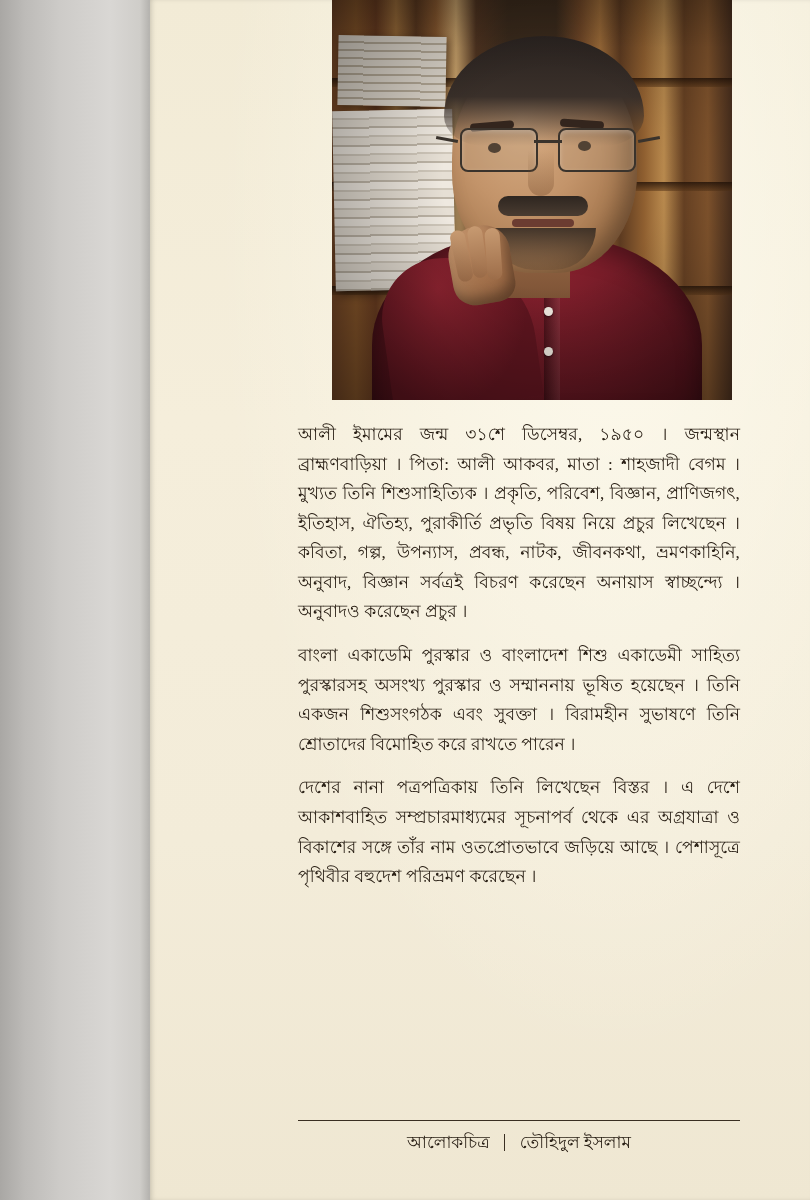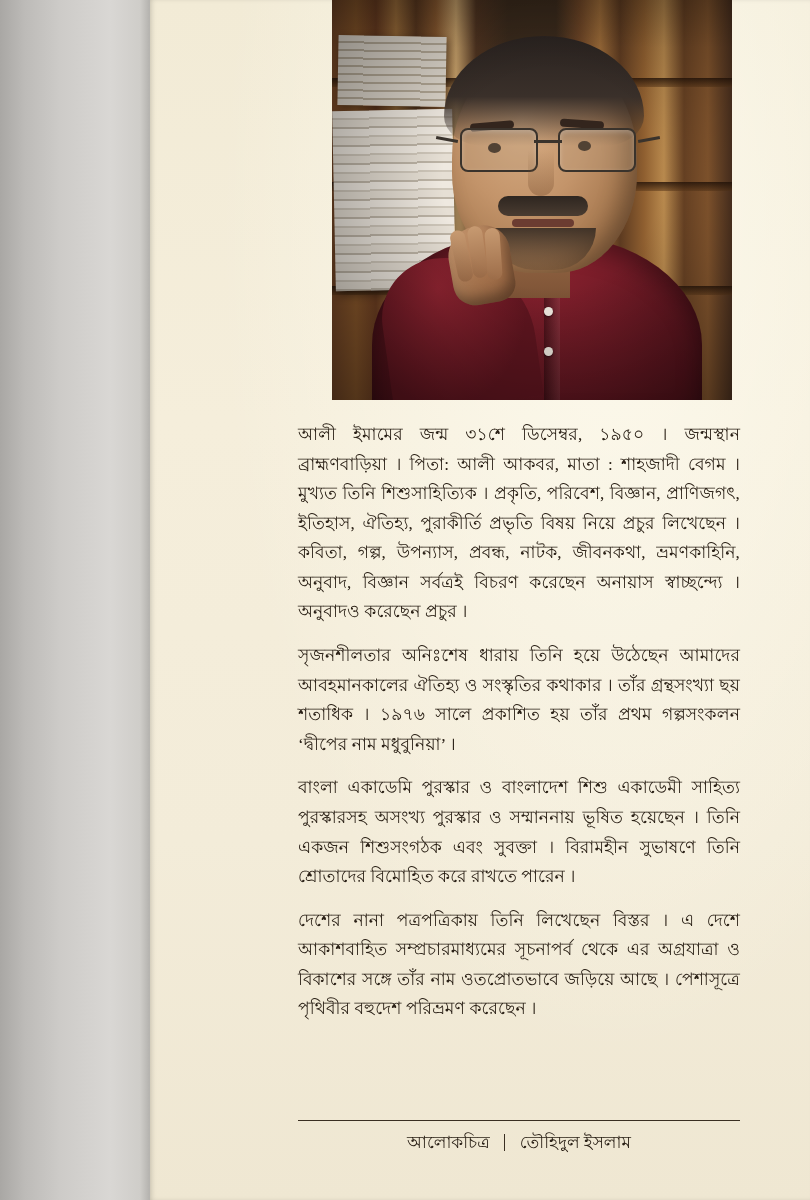--- a/index.html
+++ b/index.html
@@ -376,21 +376,20 @@
       <div class="hand"></div>
       <div class="finger f1"></div>
       <div class="finger f2"></div>
       <div class="finger f3"></div>
 
       <div class="photo-vignette"></div>
     </div>
 
     <div class="text-block">
       <p class="para">আলী ইমামের জন্ম ৩১শে ডিসেম্বর, ১৯৫০ । জন্মস্থান ব্রাহ্মণবাড়িয়া । পিতা: আলী আকবর, মাতা : শাহজাদী বেগম । মুখ্যত তিনি শিশুসাহিত্যিক । প্রকৃতি, পরিবেশ, বিজ্ঞান, প্রাণিজগৎ, ইতিহাস, ঐতিহ্য, পুরাকীর্তি প্রভৃতি বিষয় নিয়ে প্রচুর লিখেছেন । কবিতা, গল্প, উপন্যাস, প্রবন্ধ, নাটক, জীবনকথা, ভ্রমণকাহিনি, অনুবাদ, বিজ্ঞান সর্বত্রই বিচরণ করেছেন অনায়াস স্বাচ্ছন্দ্যে । অনুবাদও করেছেন প্রচুর ।</p>
-      <p class="para">সৃজনশীলতার অনিঃশেষ ধারায় তিনি হয়ে উঠেছেন আমাদের আবহমানকালের ঐতিহ্য ও সংস্কৃতির কথাকার । তাঁর গ্রন্থসংখ্যা ছয় শতাধিক । ১৯৭৬ সালে প্রকাশিত হয় তাঁর প্রথম গল্পসংকলন ‘দ্বীপের নাম মধুবুনিয়া’ ।</p>
       <p class="para">বাংলা একাডেমি পুরস্কার ও বাংলাদেশ শিশু একাডেমী সাহিত্য পুরস্কারসহ অসংখ্য পুরস্কার ও সম্মাননায় ভূষিত হয়েছেন । তিনি একজন শিশুসংগঠক এবং সুবক্তা । বিরামহীন সুভাষণে তিনি শ্রোতাদের বিমোহিত করে রাখতে পারেন ।</p>
       <p class="para">দেশের নানা পত্রপত্রিকায় তিনি লিখেছেন বিস্তর । এ দেশে আকাশবাহিত সম্প্রচারমাধ্যমের সূচনাপর্ব থেকে এর অগ্রযাত্রা ও বিকাশের সঙ্গে তাঁর নাম ওতপ্রোতভাবে জড়িয়ে আছে । পেশাসূত্রে পৃথিবীর বহুদেশ পরিভ্রমণ করেছেন ।</p>
     </div>
 
     <div class="credit">
       <span class="t">আলোকচিত্র</span>
       <span class="sep"></span>
       <span class="t">তৌহিদুল ইসলাম</span>
     </div>
 

